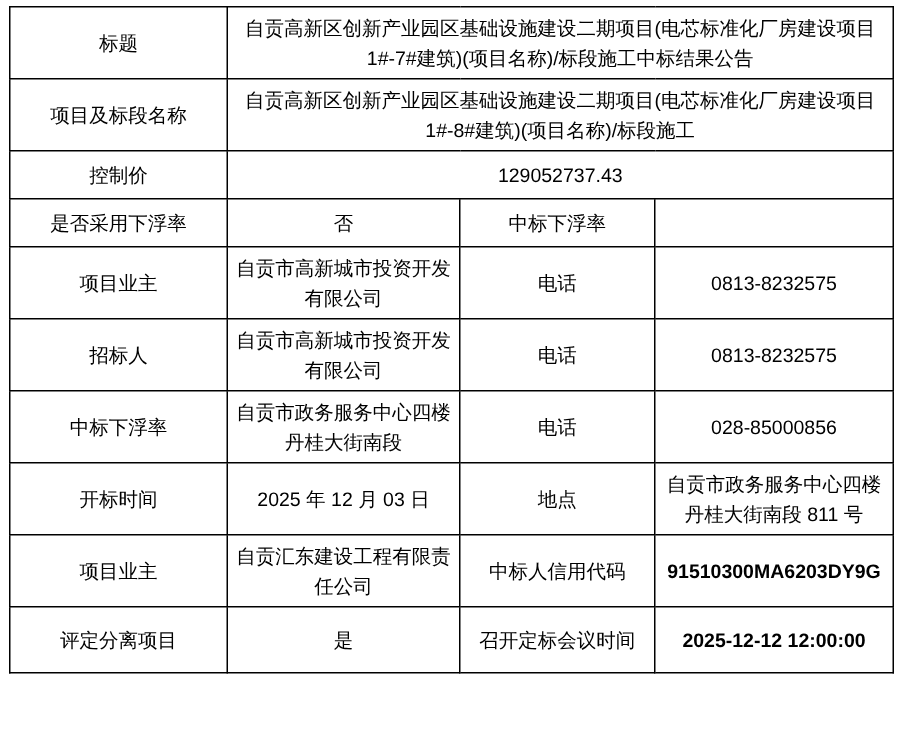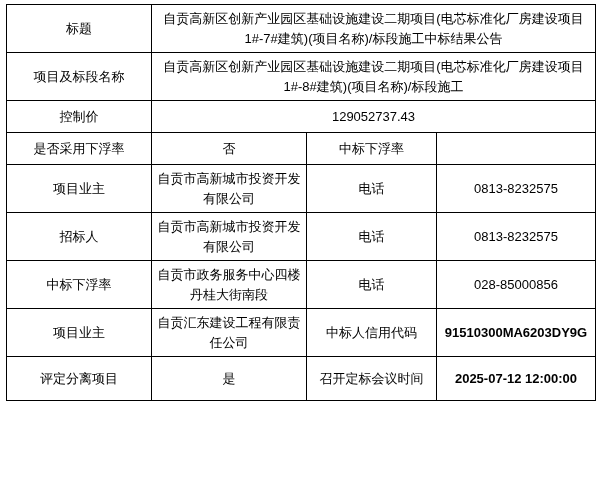--- a/index.html
+++ b/index.html
@@ -96,27 +96,33 @@
         <td>自贡市高新城市投资开发有限公司</td>
         <td class="label">电话</td>
         <td>0813-8232575</td>
       </tr>
       <tr class="r8">
         <td class="label">中标下浮率</td>
         <td>自贡市政务服务中心四楼丹桂大街南段</td>
         <td class="label">电话</td>
         <td>028-85000856</td>
       </tr>
+      <tr class="r9">
+        <td class="label">开标时间</td>
+        <td>2025 年 12 月 03 日</td>
+        <td class="label">地点</td>
+        <td>自贡市政务服务中心四楼丹桂大街南段 811 号</td>
+      </tr>
       <tr class="r10">
         <td class="label">项目业主</td>
         <td>自贡汇东建设工程有限责任公司</td>
         <td class="label">中标人信用代码</td>
         <td class="nowrap-val">91510300MA6203DY9G</td>
       </tr>
       <tr class="r11">
         <td class="label">评定分离项目</td>
         <td>是</td>
         <td class="label">召开定标会议时间</td>
-        <td class="nowrap-val">2025-07-12 12:00:00</td>
+        <td class="nowrap-val">2025-12-12 12:00:00</td>
       </tr>
     </tbody>
   </table>
 </div>
 
 </body></html>

